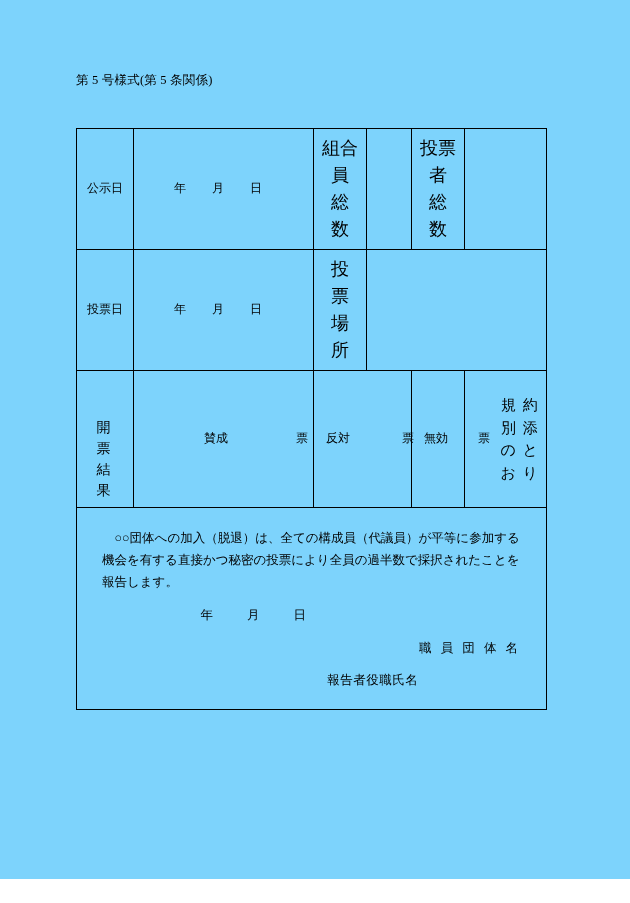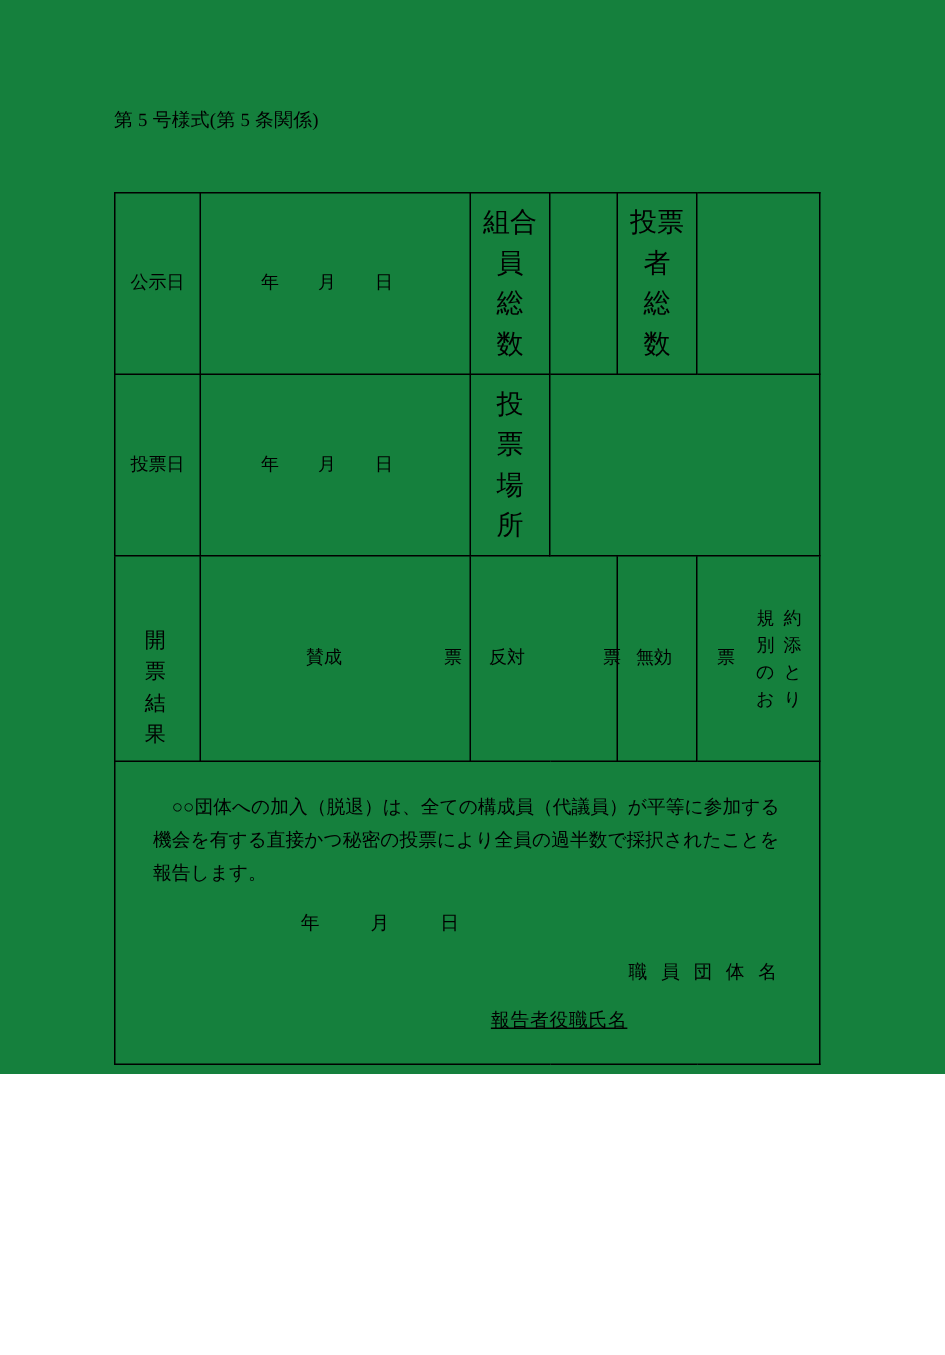--- a/index.html
+++ b/index.html
@@ -10,22 +10,22 @@
   body {
     width: 630px;
     height: 903px;
     font-family: "Liberation Serif", "DejaVu Serif", serif;
     color: #000000;
     position: relative;
   }
   .page {
     position: relative;
     width: 630px;
-    height: 716px;
-    background: #15803d;
+    height: 879px;
+    background: #7dd3fc;
   }
   .form-no {
     position: absolute;
     left: 76px;
     top: 72px;
     font-size: 12.5px;
     letter-spacing: 0.2px;
     white-space: nowrap;
   }
   .doc-title {
@@ -79,21 +79,21 @@
   .vote-cell {
     text-align: right;
     padding-left: 12px;
     white-space: nowrap;
     font-size: 12px;
   }
   .vote-cell .gap-lg { display: inline-block; width: 68px; }
   .vote-cell .gap-md { display: inline-block; width: 52px; }
   .vote-cell .gap-sm { display: inline-block; width: 30px; }
   .annex {
-    font-size: 12px;
+    font-size: 15px;
     line-height: 1.5;
     letter-spacing: 1.5px;
     margin-left: 29px;
   }
   .body-cell {
     text-align: left;
     padding: 9px 14px 6px 14px;
     font-size: 12.5px;
     line-height: 1.75;
   }
@@ -115,21 +115,20 @@
     margin-top: 4px;
     padding-left: 110px;
     letter-spacing: 3px;
   }
   .sig-line2 {
     text-align: center;
     text-indent: 0;
     margin-top: 3px;
     padding-left: 110px;
     letter-spacing: 0.5px;
-    text-decoration: underline;
   }
 </style>
 </head>
 <body>
 
 <div class="page">
 
   <div class="form-no">第 5 号様式(第 5 条関係)</div>
 
 

